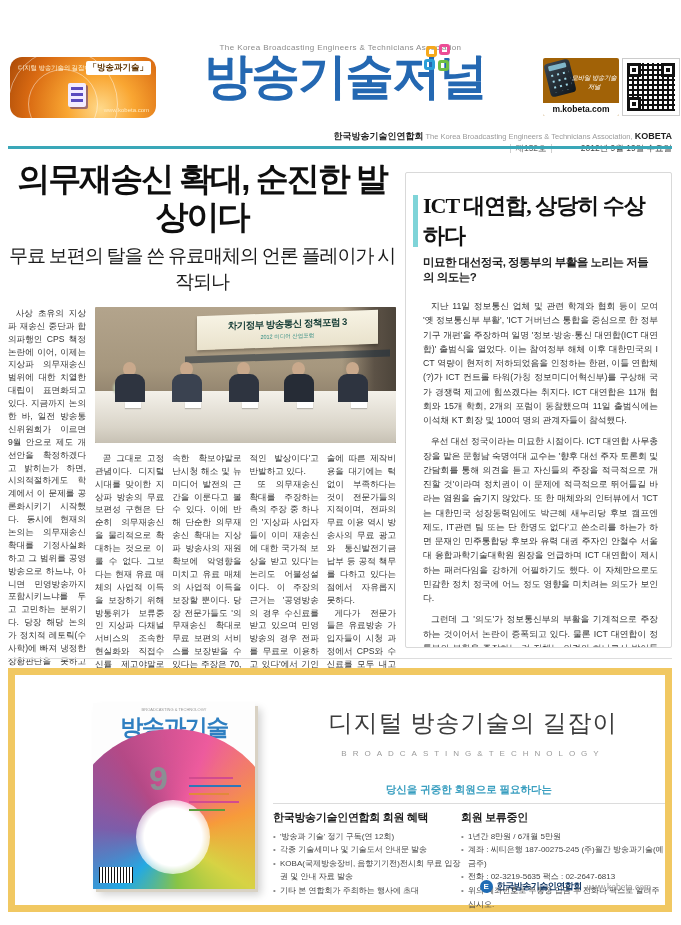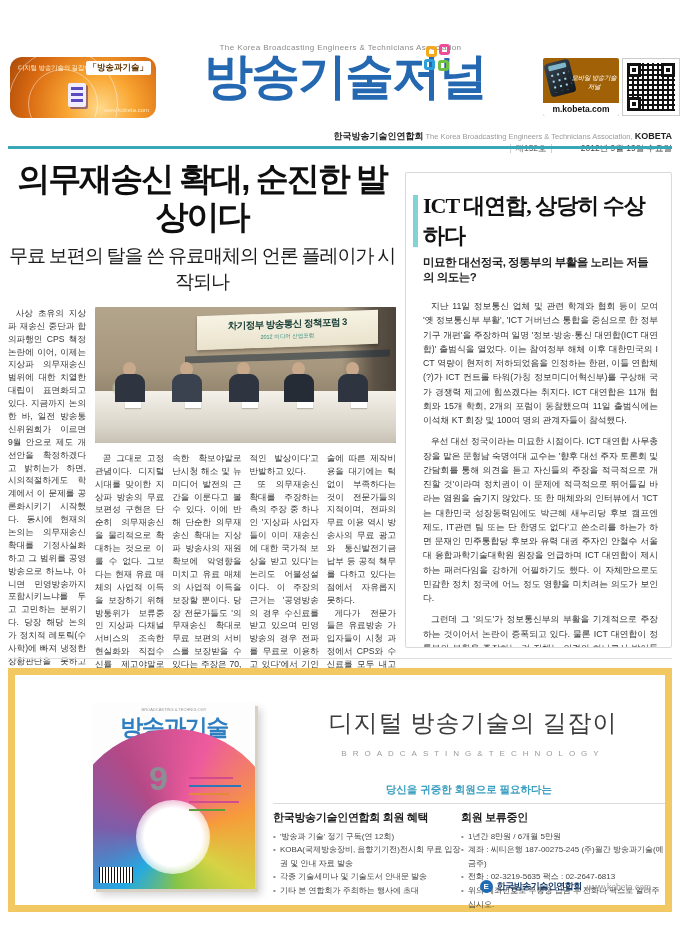--- a/index.html
+++ b/index.html
@@ -263,22 +263,22 @@
       <div class="bar-code"></div>
     </div>
     <div class="ad-title">디지털 방송기술의 길잡이</div>
     <div class="ad-sub">BROADCASTING&amp;TECHNOLOGY</div>
     <div class="ad-tagline">당신을 귀중한 회원으로 필요하다는</div>
     <div class="ad-cols">
       <div class="ad-col benefits">
         <h4>한국방송기술인연합회 회원 혜택</h4>
         <ul>
           <li>'방송과 기술' 정기 구독(연 12회)</li>
+          <li>각종 기술세미나 및 기술도서 안내문 발송</li>
           <li>KOBA(국제방송장비, 음향기기전)전시회 무료 입장권 및 안내 자료 발송</li>
-          <li>각종 기술세미나 및 기술도서 안내문 발송</li>
           <li>기타 본 연합회가 주최하는 행사에 초대</li>
         </ul>
       </div>
       <div class="ad-col join">
         <h4>회원 보류중인</h4>
         <ul>
           <li>1년간 8만원 / 6개월 5만원</li>
           <li>계좌 : 씨티은행 187-00275-245 (주)월간 방송과기술(예금주)</li>
           <li>전화 : 02-3219-5635 팩스 : 02-2647-6813</li>
           <li>위의 계좌번호로 무통장 입금 후 전화나 팩스로 알려주십시오.</li>

